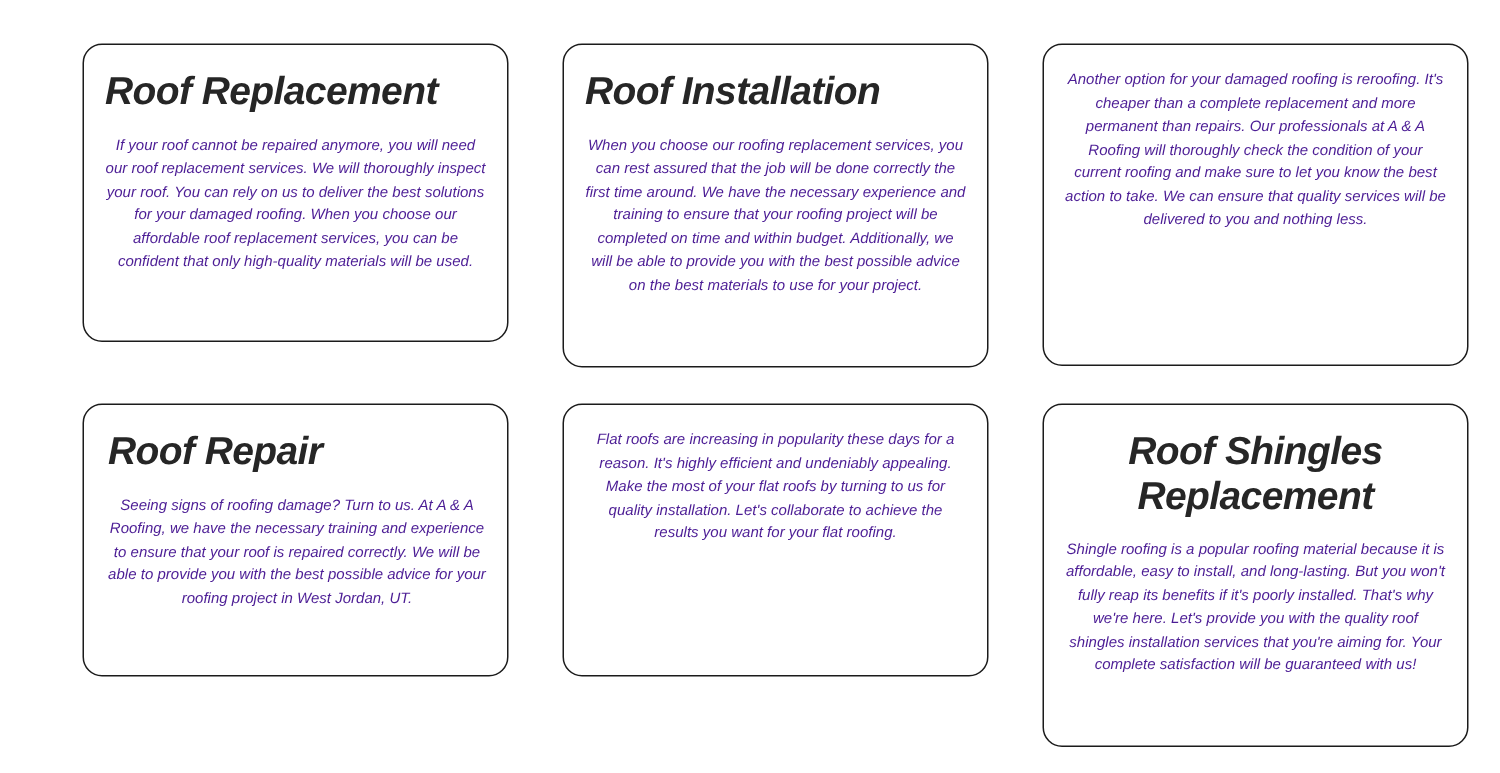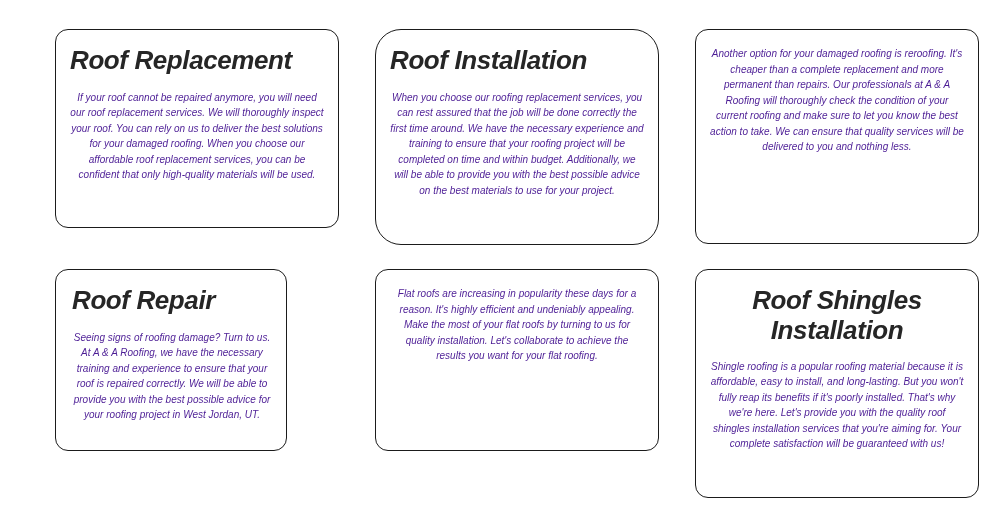--- a/index.html
+++ b/index.html
@@ -44,25 +44,25 @@
   .card-body {
     font-size: 10px;
     color: #4c1d95;
     text-align: center;
     line-height: 1.55;
     letter-spacing: 0.01px;
   }
 
   
   #card-roof-replacement { left: 55px;  top: 29px;  width: 284px; height: 199px; }
-  #card-roof-installation{ left: 375px; top: 29px;  width: 284px; height: 216px; border-radius: 26px; }
+  #card-roof-installation{ left: 375px; top: 29px;  width: 284px; height: 216px; }
   #card-re-roofing       { left: 695px; top: 29px;  width: 284px; height: 215px; }
 
   
-  #card-roof-repair      { left: 55px;  top: 269px; width: 232px; height: 182px; padding-left: 16px; }
+  #card-roof-repair      { left: 55px;  top: 269px; width: 284px; height: 182px; padding-left: 16px; }
   #card-flat-roofing     { left: 375px; top: 269px; width: 284px; height: 182px; }
   #card-roof-shingles    { left: 695px; top: 269px; width: 284px; height: 229px; }
 
   #card-roof-shingles .card-title { margin-bottom: 13px; }
 </style>
 </head>
 <body>
 
 <div id="services-grid">
 
@@ -83,17 +83,17 @@
   <div class="service-card" id="card-roof-repair">
     <div class="card-title">Roof Repair</div>
     <div class="card-body">Seeing signs of roofing damage? Turn to us. At A &amp; A Roofing, we have the necessary training and experience to ensure that your roof is repaired correctly. We will be able to provide you with the best possible advice for your roofing project in West Jordan, UT.</div>
   </div>
 
   <div class="service-card" id="card-flat-roofing">
     <div class="card-body">Flat roofs are increasing in popularity these days for a reason. It's highly efficient and undeniably appealing. Make the most of your flat roofs by turning to us for quality installation. Let's collaborate to achieve the results you want for your flat roofing.</div>
   </div>
 
   <div class="service-card" id="card-roof-shingles">
-    <div class="card-title">Roof Shingles Installation</div>
+    <div class="card-title">Roof Shingles Replacement</div>
     <div class="card-body">Shingle roofing is a popular roofing material because it is affordable, easy to install, and long-lasting. But you won't fully reap its benefits if it's poorly installed. That's why we're here. Let's provide you with the quality roof shingles installation services that you're aiming for. Your complete satisfaction will be guaranteed with us!</div>
   </div>
 
 </div>
 
 </body></html>

